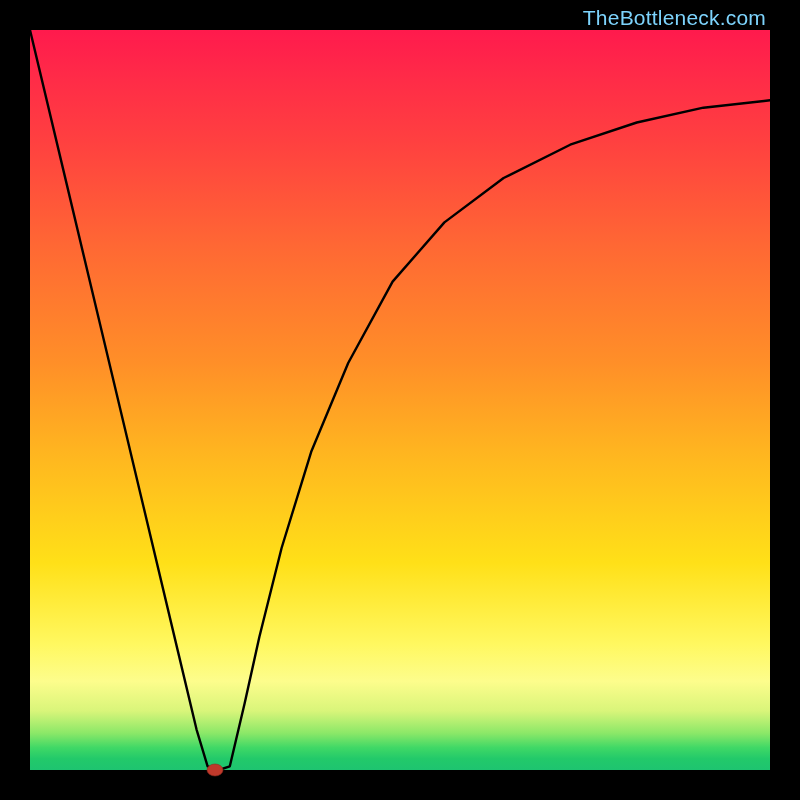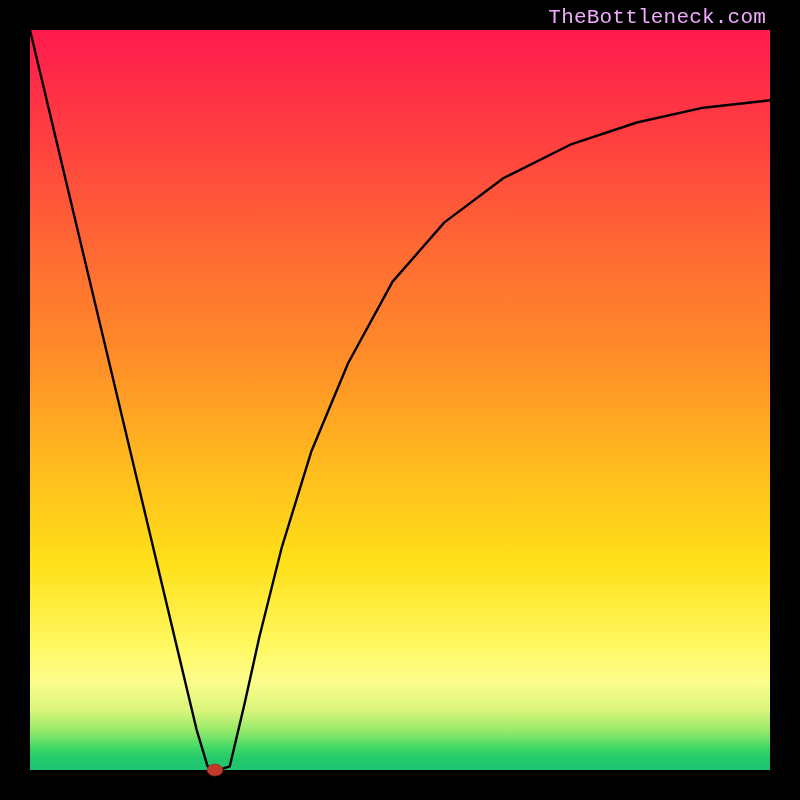--- a/index.html
+++ b/index.html
@@ -41,25 +41,25 @@
       #8ce868 95%,
       #3fd866 97%,
       #22c96a 98.5%,
       #1ec470 100%
     );
   }
   .watermark {
     position: absolute;
     top: 6px;
     right: 34px;
-    color: #f0abfc;
+    color: #7dd3fc;
     font-size: 21px;
     font-weight: 500;
     letter-spacing: 0.2px;
-    font-family: Liberation Mono, monospace;
+    font-family: Liberation Sans, sans-serif;
   }
   svg.curve {
     position: absolute;
     left: 0;
     top: 0;
     width: 740px;
     height: 740px;
     overflow: visible;
   }
   .curve path {

